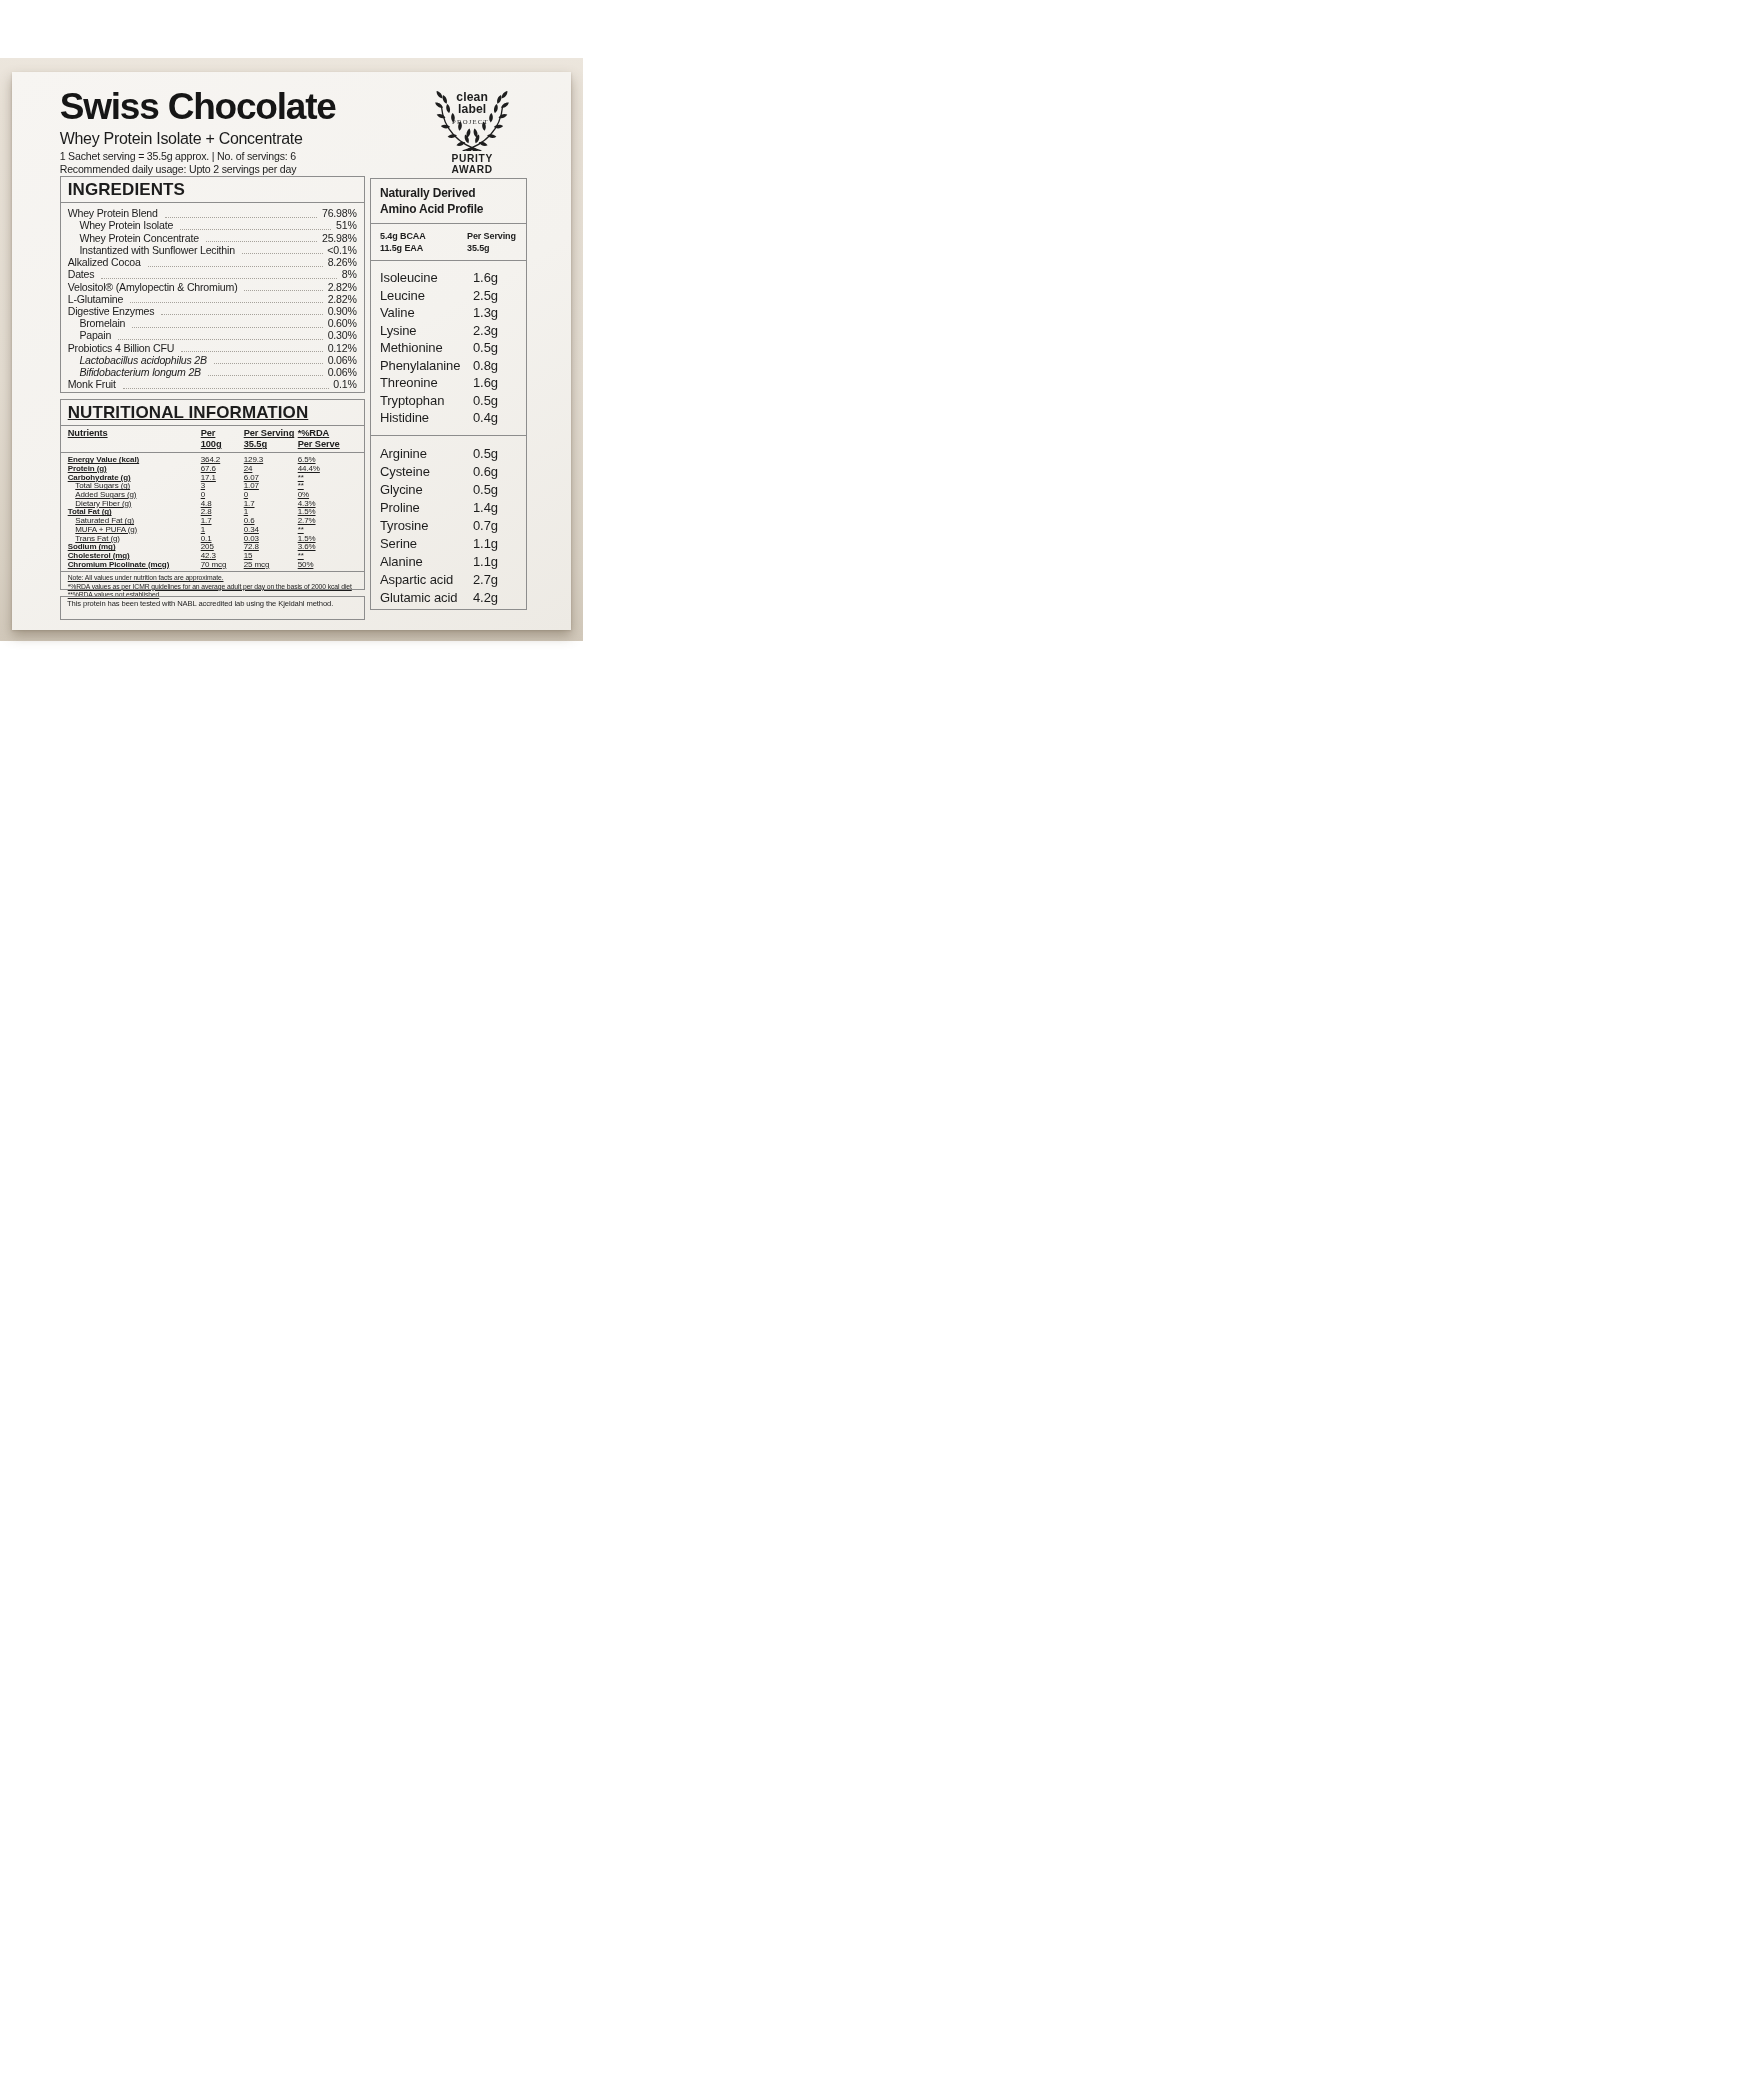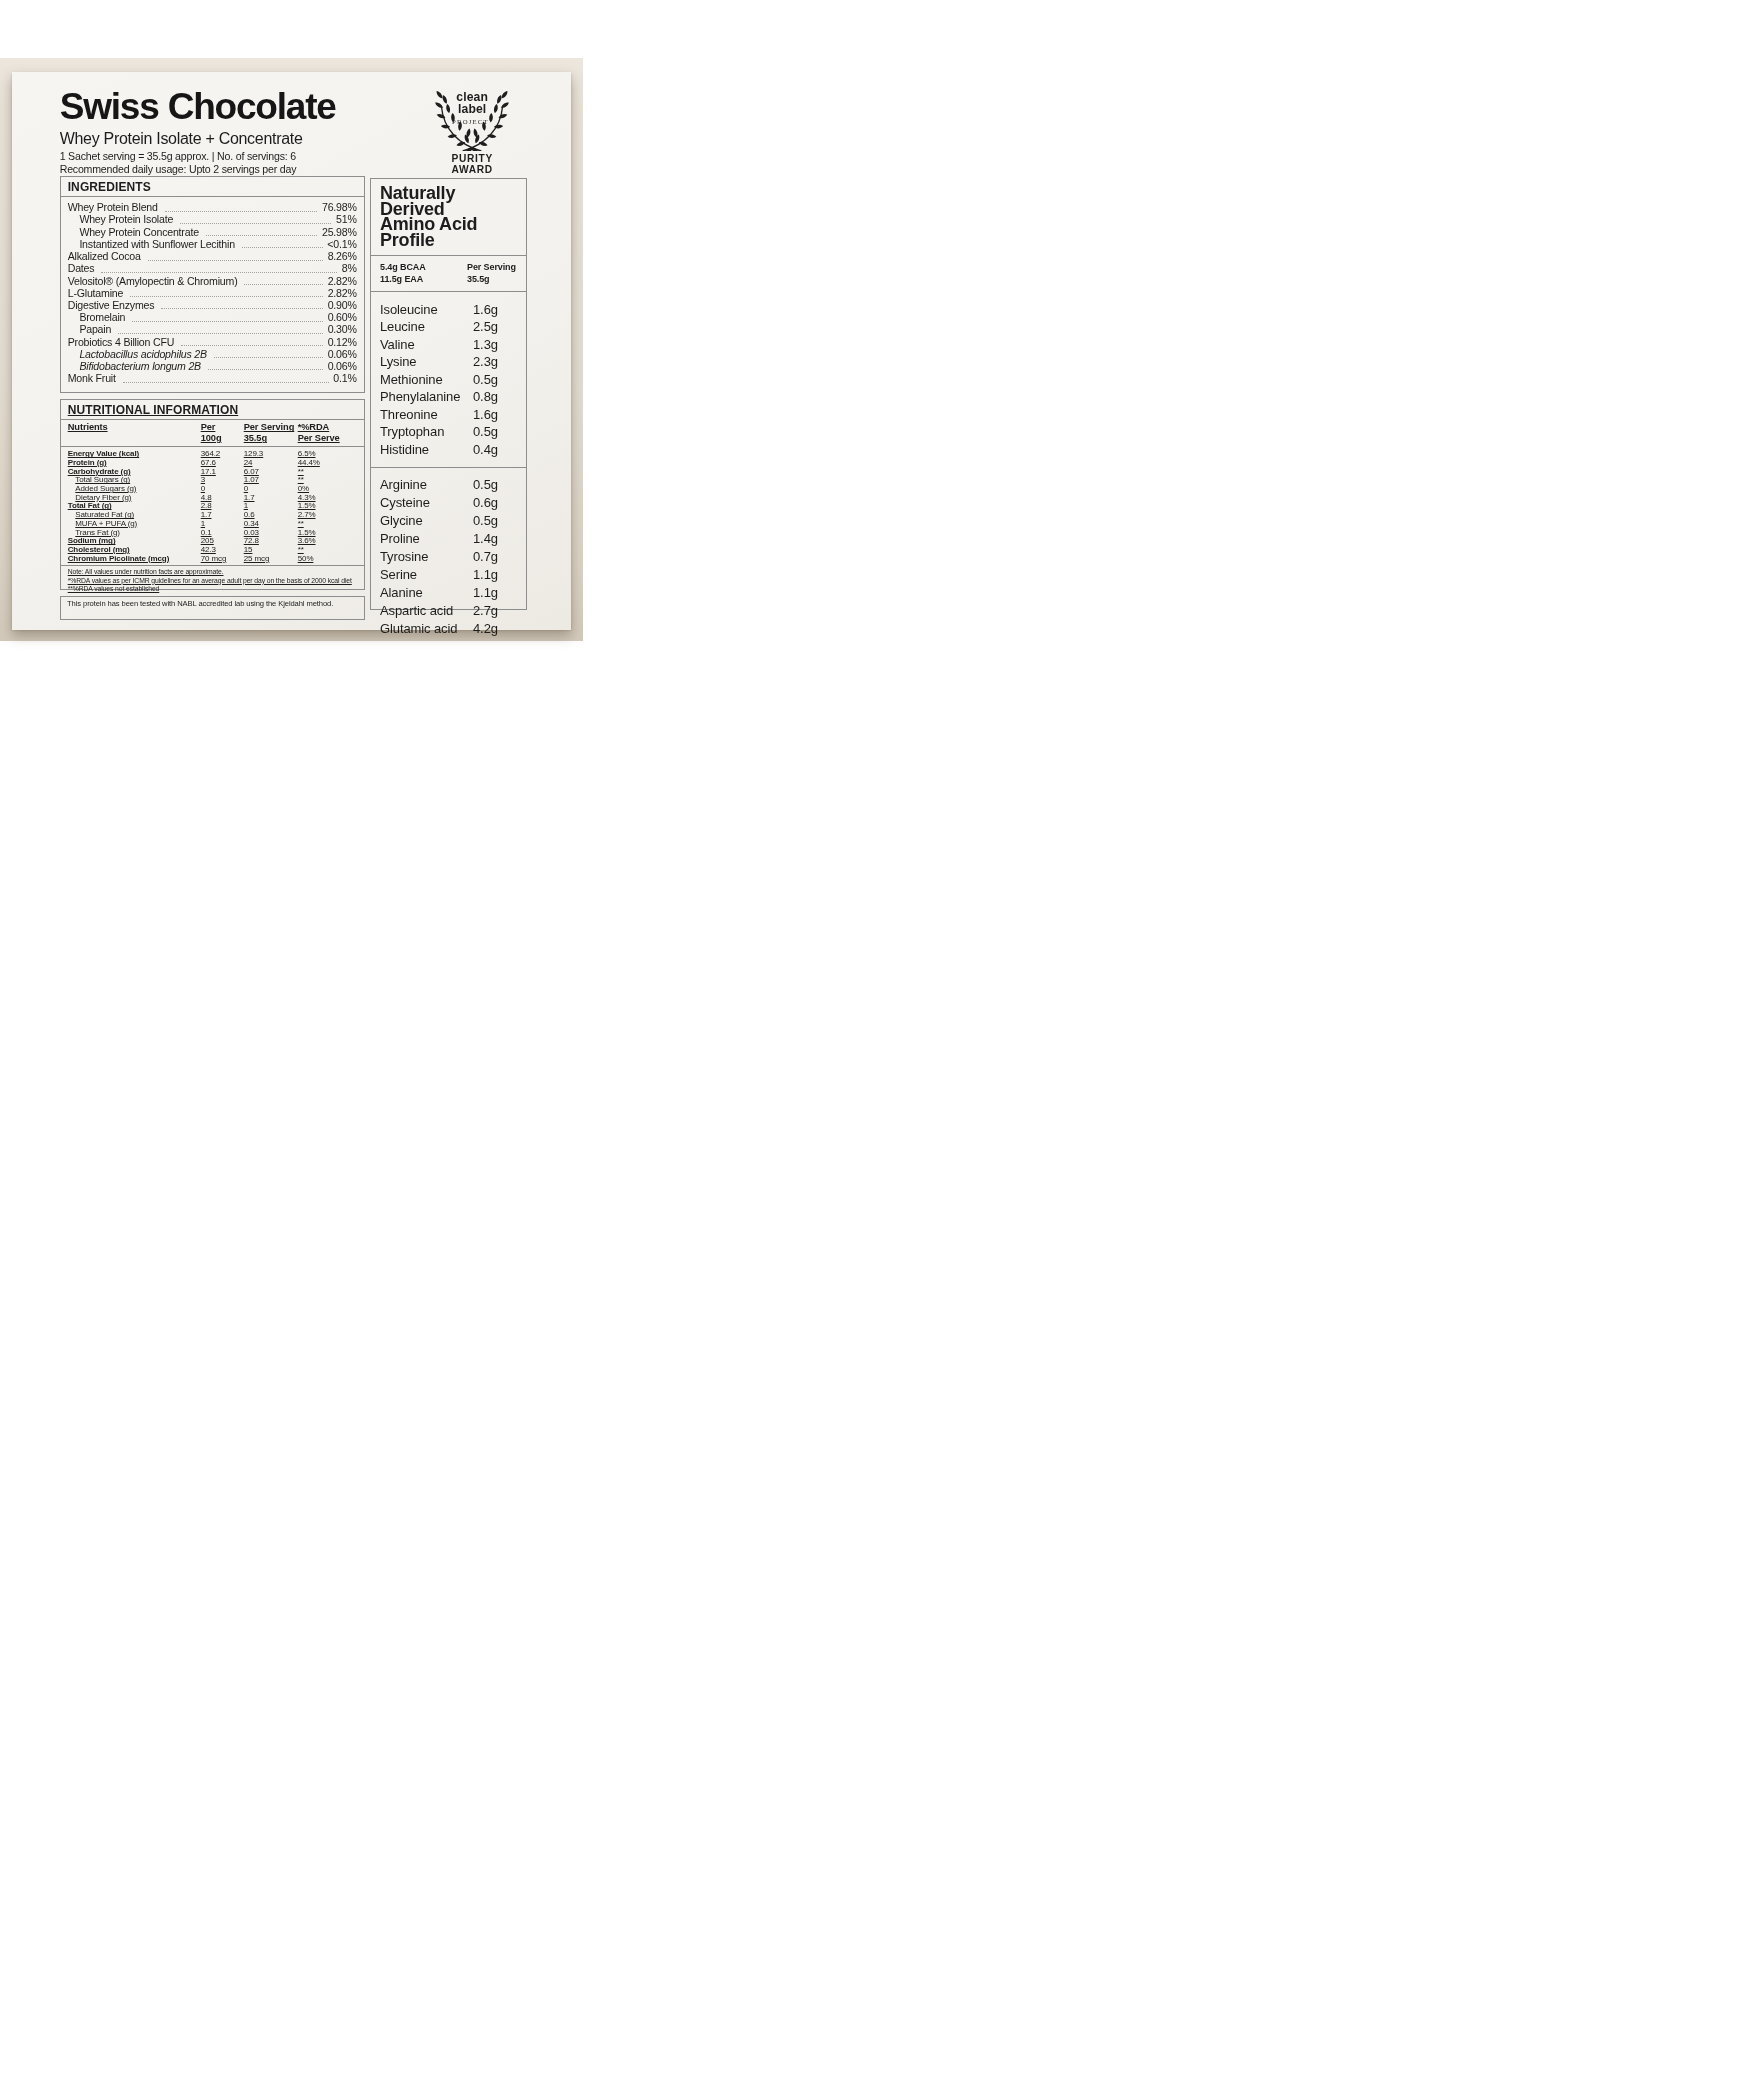--- a/index.html
+++ b/index.html
@@ -38,21 +38,21 @@
   .wreath { position: absolute; left: 50%; top: 0; transform: translateX(-50%); width: 89px; height: 65px; }
   .awtxt { position: absolute; left: 0; right: 0; top: 5.2px; }
   .aw-clean, .aw-label { font-size: 12.2px; font-weight: bold; line-height: 12.2px; letter-spacing: 0.1px; }
   .aw-project { font-family: "Liberation Serif", serif; font-size: 6.7px; letter-spacing: 1.2px; line-height: 8.7px; }
   .aw-reg { font-size: 4.7px; vertical-align: super; letter-spacing: 0; }
   .aw-purity, .aw-award { font-size: 10.2px; font-weight: bold; letter-spacing: 0.7px; line-height: 11.4px; }
   .aw-purity { margin-top: 1.7px; }
 
   .box { position: absolute; border: 0.8px solid #8d8d8d; }
   .boxtitle {
-    font-size: 12px; font-weight: bold; letter-spacing: 0.1px;
+    font-size: 17px; font-weight: bold; letter-spacing: 0.1px;
     padding: 2.9px 7px 2.3px; border-bottom: 0.8px solid #8d8d8d;
   }
 
   
   .ing { left: 48px; top: 104px; width: 305px; height: 217px; }
   .ingrows { padding: 4.1px 7px 0; }
   .irow { display: flex; align-items: flex-end; font-size: 10.6px; line-height: 12.2px; letter-spacing: -0.2px; }
   .irow .inm { white-space: nowrap; }
   .irow.lvl1 .inm { padding-left: 11.7px; }
   .irow.ital .inm { font-style: italic; }
@@ -72,21 +72,21 @@
   .nrow .nname.ind { padding-left: 7.6px; }
   .nnotes { padding: 2.3px 7px 0; font-size: 6.8px; line-height: 8.3px; letter-spacing: -0.1px; white-space: nowrap; overflow: hidden; }
 
   
   .tested { left: 48px; top: 524px; width: 305px; height: 24px; }
   .tested-text { font-size: 7.6px; line-height: 10px; padding: 1.7px 6.4px; white-space: nowrap; letter-spacing: -0.1px; }
 
   
   .amino { left: 358px; top: 106px; width: 157px; height: 432px; }
   .ahead {
-    padding: 7px 9.3px 5.8px; font-size: 18px; font-weight: bold; line-height: 15.7px;
+    padding: 7px 9.3px 5.8px; font-size: 12px; font-weight: bold; line-height: 15.7px;
     white-space: pre-line; border-bottom: 0.8px solid #8d8d8d; letter-spacing: -0.2px;
   }
   .abcaa {
     display: grid; grid-template-columns: 87px 1fr; padding: 5.8px 2.3px 5.8px 9.3px;
     font-size: 9px; font-weight: bold; line-height: 12px;
     border-bottom: 0.8px solid #8d8d8d; letter-spacing: -0.1px;
   }
   .agroup { padding: 8.7px 5.8px 8.2px 9.3px; }
   .agroup.g1 { border-bottom: 0.8px solid #8d8d8d; }
   .arow { display: grid; grid-template-columns: 93px 1fr; font-size: 13px; line-height: 17.5px; letter-spacing: -0.1px; }

